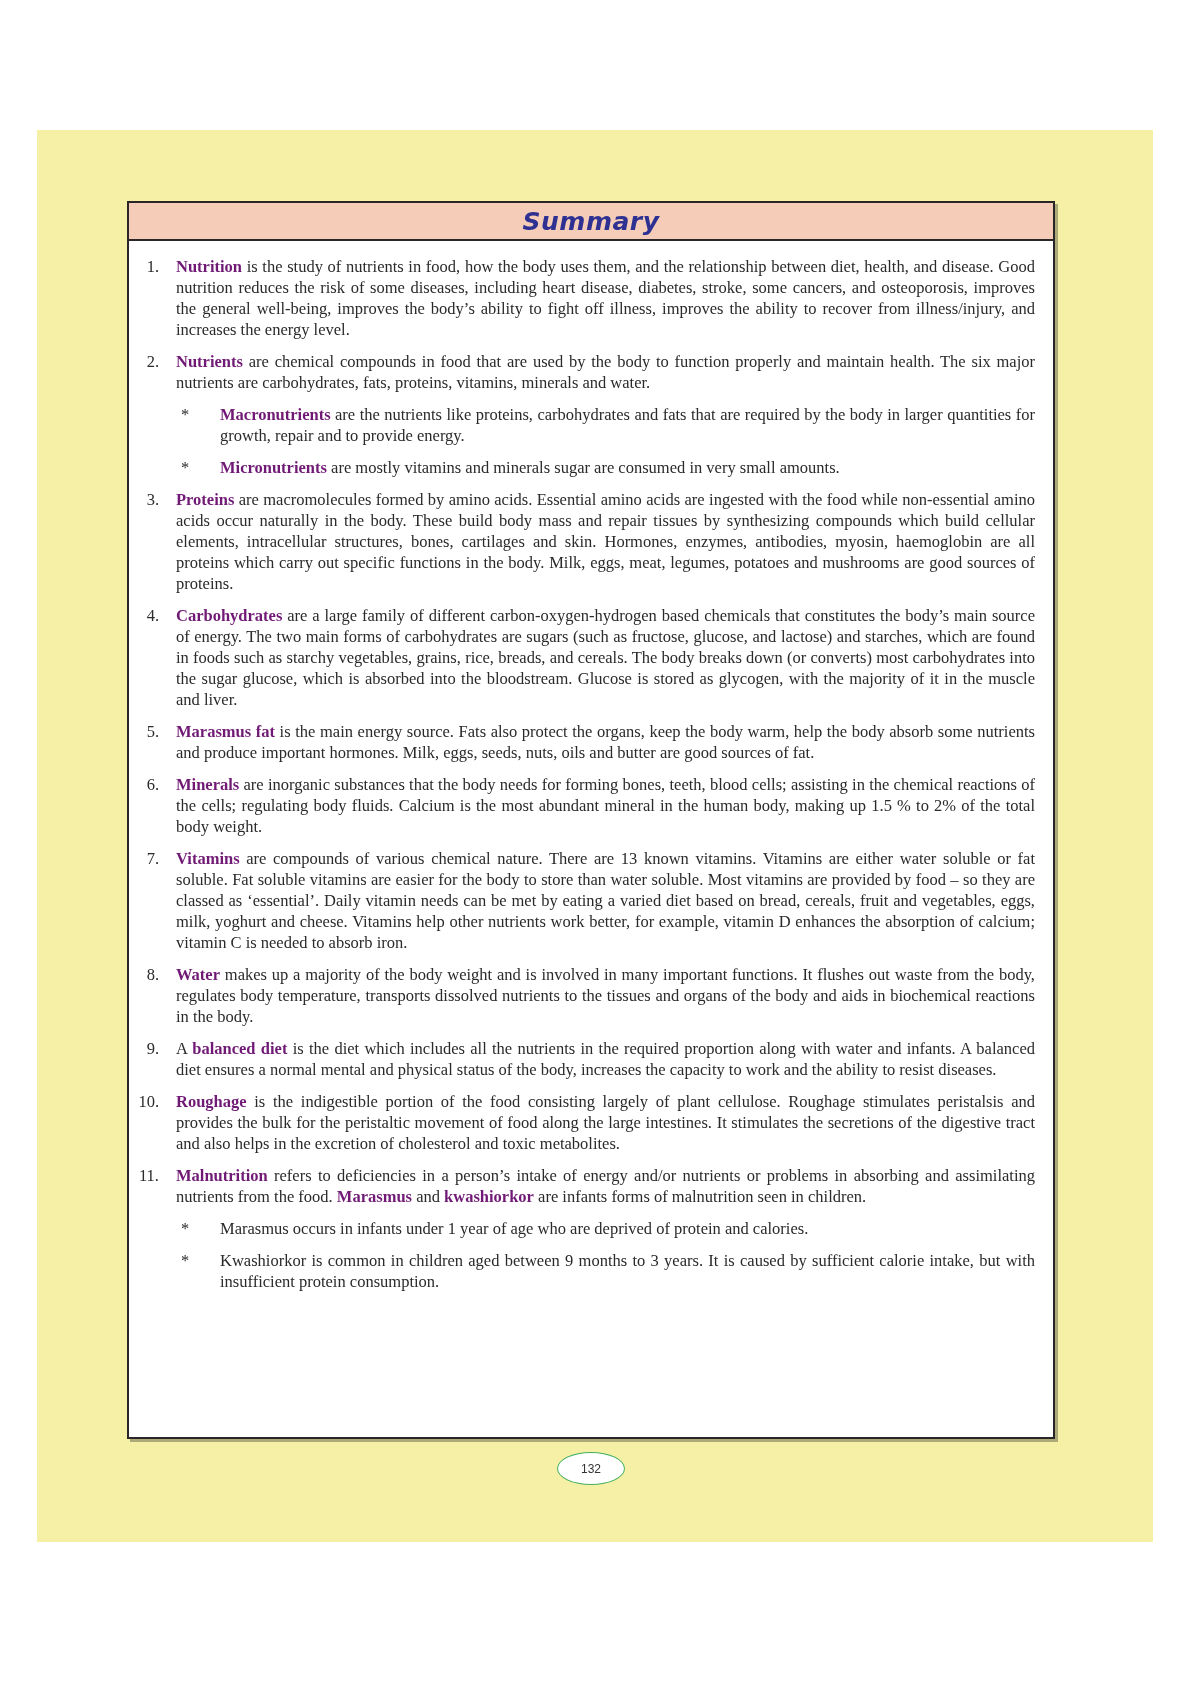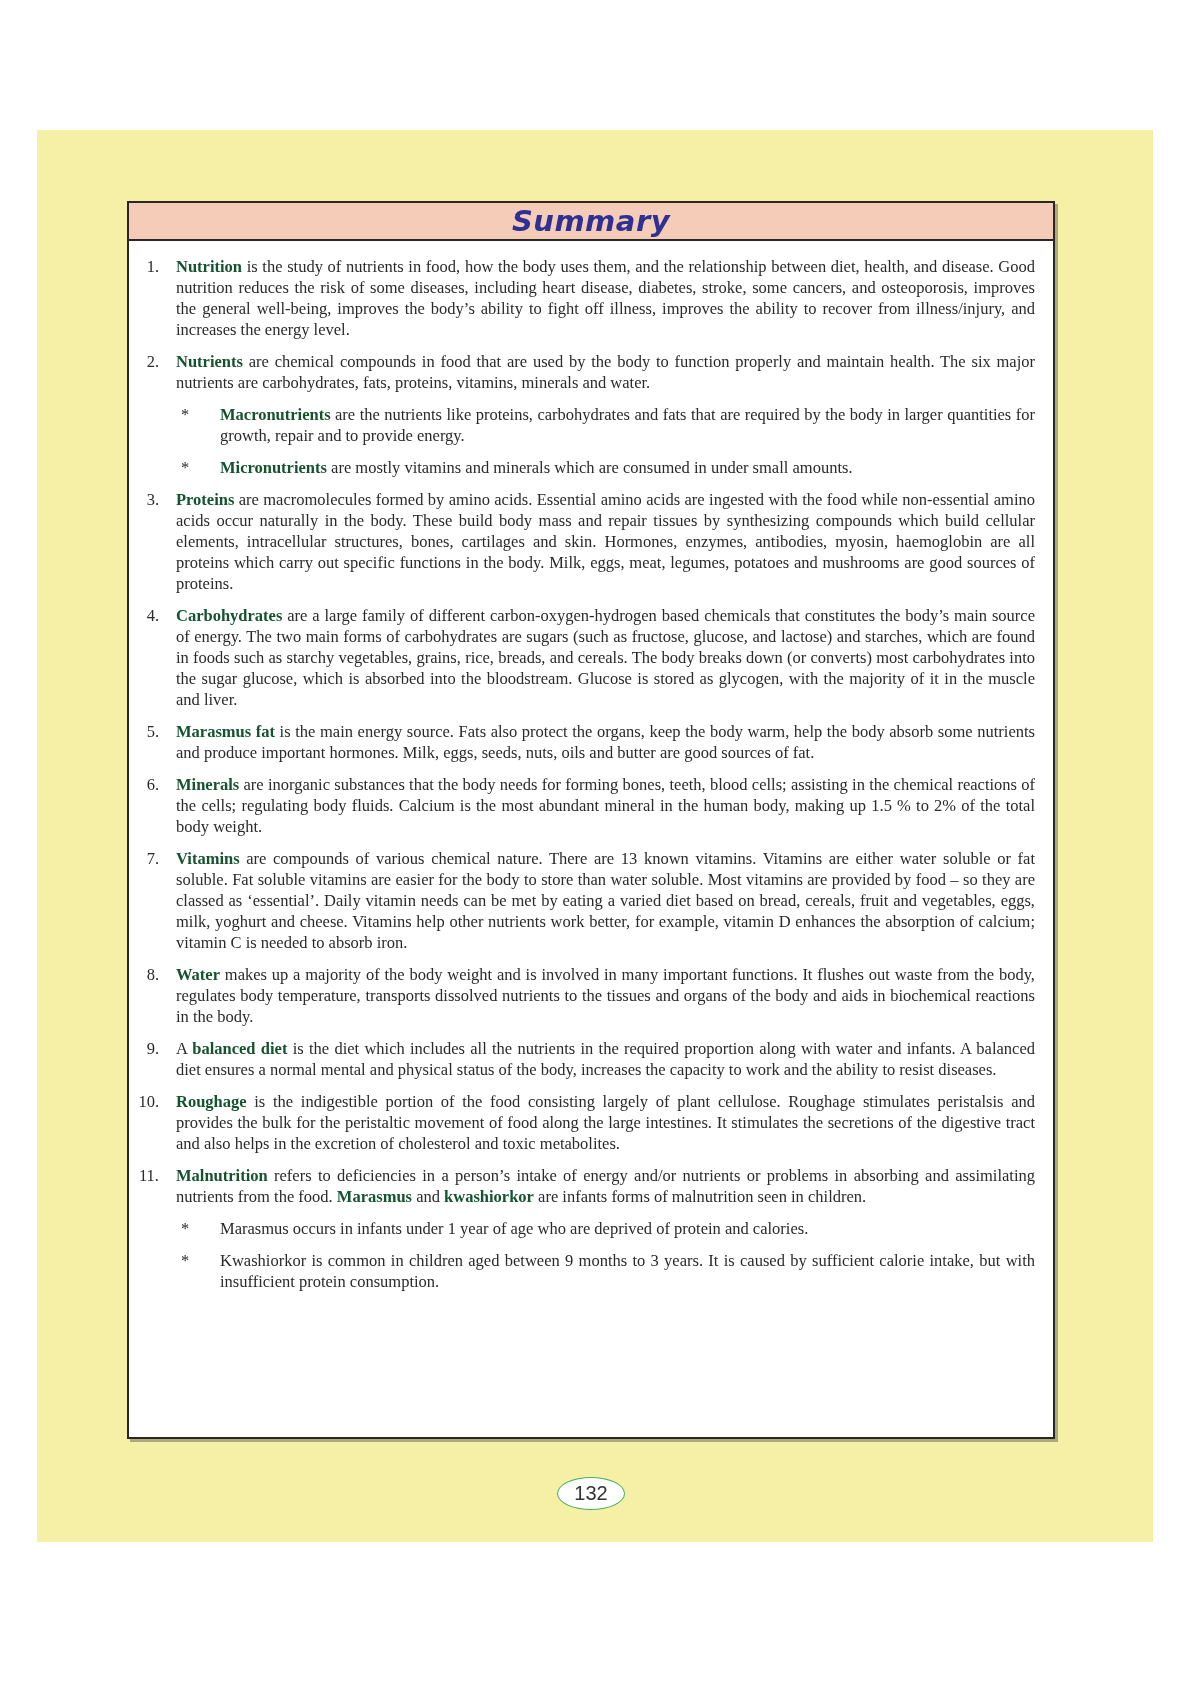--- a/index.html
+++ b/index.html
@@ -13,40 +13,40 @@
     background:#ffffff; border:2px solid #2a2526;
     box-shadow:3px 3px 0 rgba(40,40,40,0.35);
     overflow:hidden;
   }
   .summary-header {
     height:38px; background:#f4ccb8; border-bottom:2px solid #2a2526;
     display:flex; align-items:center; justify-content:center;
   }
   .summary-title {
     font-family:"DejaVu Sans", sans-serif;
-    font-weight:bold; font-style:italic; font-size:29px; color:#2e3192;
+    font-weight:bold; font-style:italic; font-size:25px; color:#2e3192;
     letter-spacing:0.5px;
   }
   .summary-body {
     padding:15px 18px 0 0;
   }
   .item {
     display:flex; margin-bottom:11px; color:#2a2a2a;
     font-size:16.5px; line-height:21px;
   }
   .item .num { width:30px; flex:none; text-align:right; margin-right:17px; }
   .item .txt { flex:1; text-align:justify; }
   .item.sub { margin-left:52px; }
   .item.sub .num { width:14px; text-align:left; margin-right:25px; }
-  .kw { color:#14532d; font-weight:bold; }
+  .kw { color:#701a75; font-weight:bold; }
   .page-oval {
     position:absolute; left:557px; top:1452px; width:68px; height:33px;
     background:#ffffff; border:1.5px solid #44b05e; border-radius:50%;
     display:flex; align-items:center; justify-content:center;
-    font-family:"Liberation Sans", sans-serif; font-size:20px; color:#333333;margin-top:25px;
+    font-family:"Liberation Sans", sans-serif; font-size:12px; color:#333333;
   }
 </style>
 </head>
 <body>
 
 <div class="page-bg"></div>
 
 <div class="summary-box">
   <div class="summary-header">
     <span class="summary-title">Summary</span>
@@ -59,21 +59,21 @@
       <div class="item">
         <span class="num">2.</span>
         <div class="txt"><span class="kw">Nutrients</span><span> are chemical compounds in food that are used by the body to function properly and maintain health. The six major nutrients are carbohydrates, fats, proteins, vitamins, minerals and water.</span></div>
       </div>
       <div class="item sub">
         <span class="num">*</span>
         <div class="txt"><span class="kw">Macronutrients</span><span> are the nutrients like proteins, carbohydrates and fats that are required by the body in larger quantities for growth, repair and to provide energy.</span></div>
       </div>
       <div class="item sub">
         <span class="num">*</span>
-        <div class="txt"><span class="kw">Micronutrients</span><span> are mostly vitamins and minerals which are consumed in under small amounts.</span></div>
+        <div class="txt"><span class="kw">Micronutrients</span><span> are mostly vitamins and minerals sugar are consumed in very small amounts.</span></div>
       </div>
       <div class="item">
         <span class="num">3.</span>
         <div class="txt"><span class="kw">Proteins</span><span> are macromolecules formed by amino acids. Essential amino acids are ingested with the food while non-essential amino acids occur naturally in the body. These build body mass and repair tissues by synthesizing compounds which build cellular elements, intracellular structures, bones, cartilages and skin. Hormones, enzymes, antibodies, myosin, haemoglobin are all proteins which carry out specific functions in the body. Milk, eggs, meat, legumes, potatoes and mushrooms are good sources of proteins.</span></div>
       </div>
       <div class="item">
         <span class="num">4.</span>
         <div class="txt"><span class="kw">Carbohydrates</span><span> are a large family of different carbon-oxygen-hydrogen based chemicals that constitutes the body’s main source of energy. The two main forms of carbohydrates are sugars (such as fructose, glucose, and lactose) and starches, which are found in foods such as starchy vegetables, grains, rice, breads, and cereals. The body breaks down (or converts) most carbohydrates into the sugar glucose, which is absorbed into the bloodstream. Glucose is stored as glycogen, with the majority of it in the muscle and liver.</span></div>
       </div>
       <div class="item">

